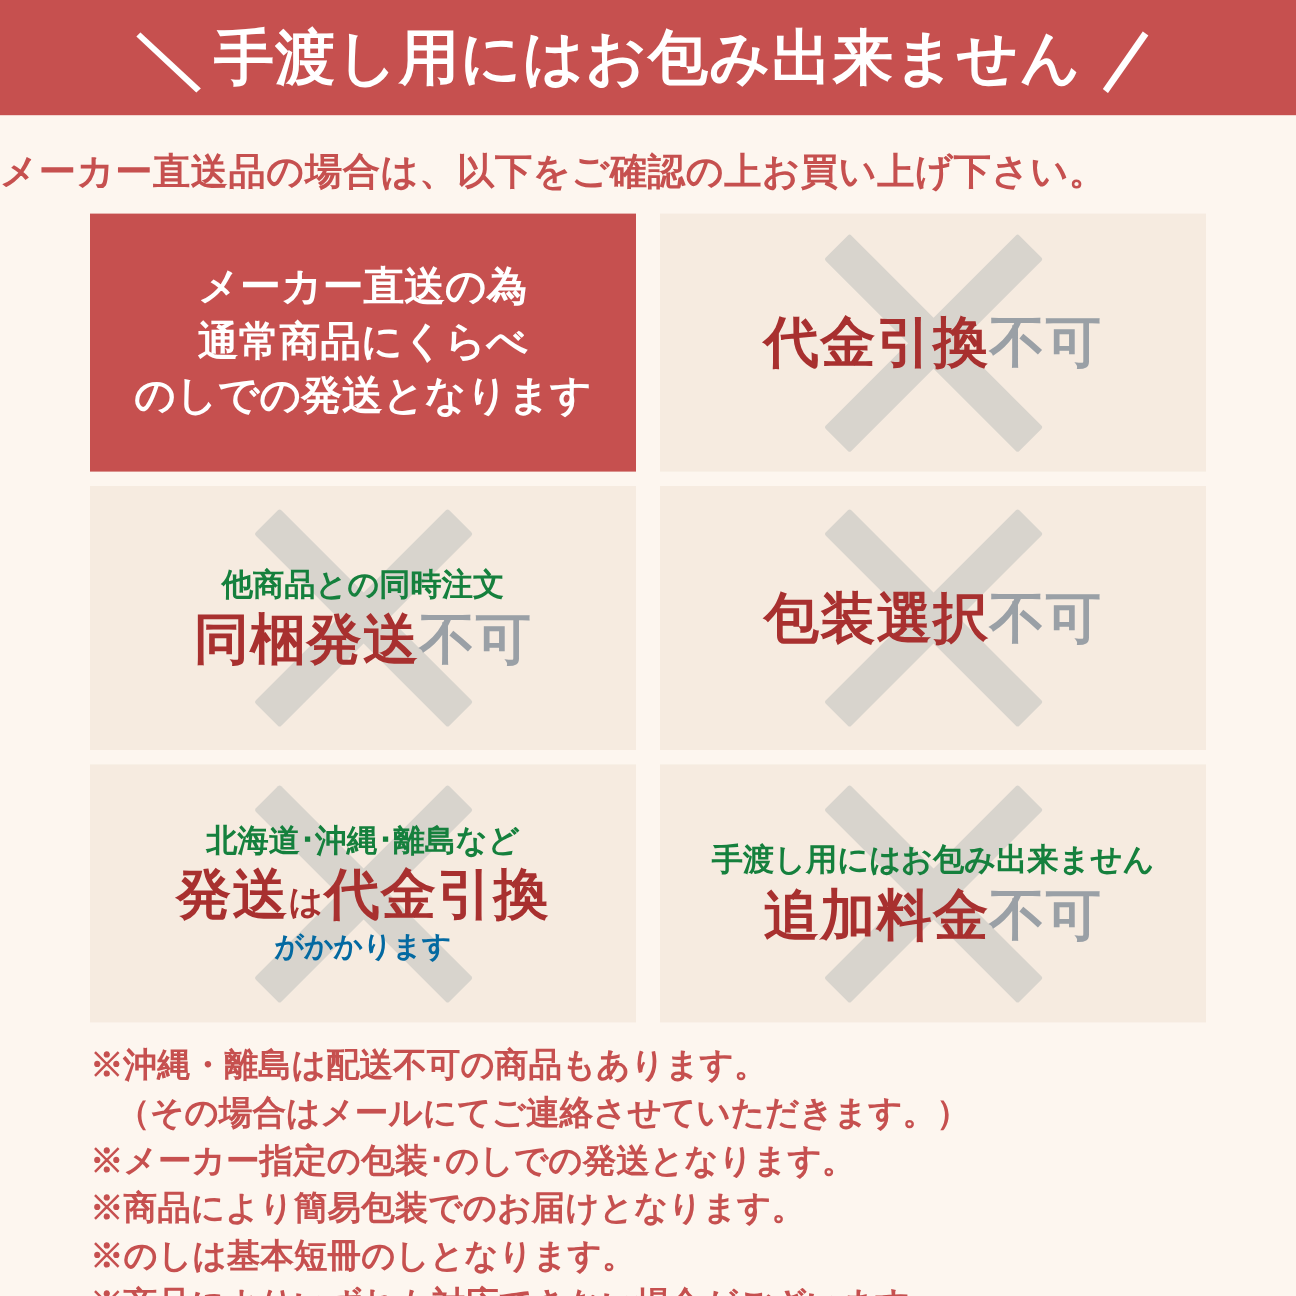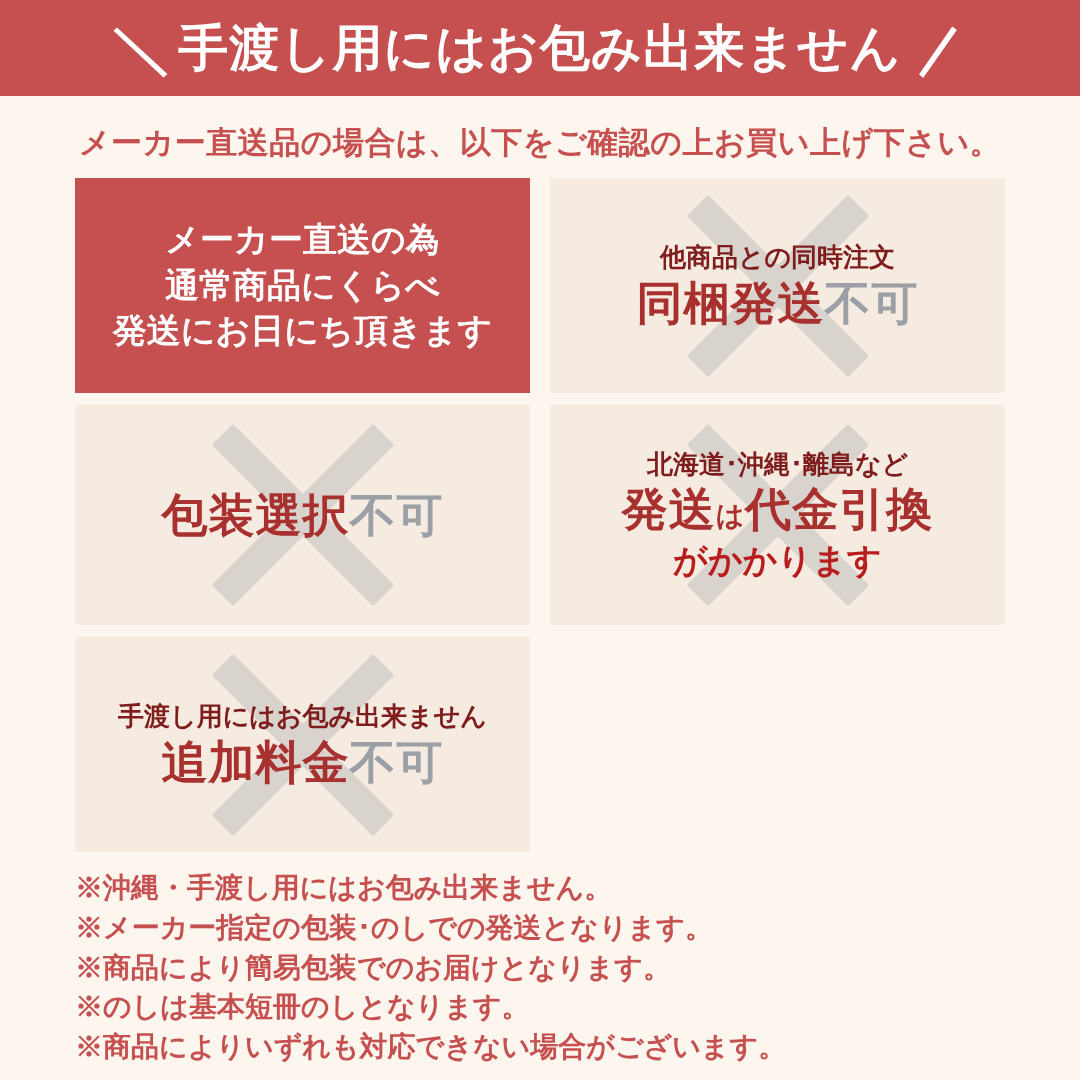--- a/index.html
+++ b/index.html
@@ -45,21 +45,20 @@
     font-weight: bold;
     line-height: 1;
     display: inline-block;
   }
   .slash.left  { transform: skewX(12deg); margin-right: 10px; }
   .slash.right { transform: skewX(12deg); margin-left: 10px; }
 
   
   .subheading {
     margin: 26px 0 14px 0;
-    text-align: center;
     color: #c6504f;
     font-size: 31px;
     font-weight: bold;
     letter-spacing: 0.5px;
   }
 
   
   .grid {
     margin: 0 auto;
     width: 930px;
@@ -106,41 +105,41 @@
   .xmark span.b { transform: translate(-50%,-50%) rotate(-45deg); }
 
   .cell .txt {
     position: relative;
     z-index: 2;
     line-height: 1.3;
   }
 
   .small-line {
     font-size: 26px;
-    color: #7f1d1d;
+    color: #15803d;
     font-weight: bold;
     margin-bottom: 2px;
   }
   .big-line {
     font-size: 46px;
     font-weight: bold;
     color: #a8302f;
     letter-spacing: 1px;
     line-height: 1.15;
   }
   .big-line .muted {
     color: #9aa0a6;
   }
   .big-line .tiny {
     font-size: 28px;
     color: #a8302f;
   }
   .tail-line {
-    font-size: 34px;
-    color: #b91c1c;
+    font-size: 24px;
+    color: #0369a1;
     font-weight: bold;
     margin-top: 2px;
   }
   .white-line {
     color: #ffffff;
     font-size: 34px;
     font-weight: bold;
     line-height: 1.35;
   }
 
@@ -172,24 +171,35 @@
   </div>
 
   <div class="subheading">メーカー直送品の場合は、以下をご確認の上お買い上げ下さい。</div>
 
   <div class="grid">
 
     <div class="cell filled">
       <div class="txt">
         <div class="white-line">メーカー直送の為</div>
         <div class="white-line">通常商品にくらべ</div>
-        <div class="white-line">発送にお日にち頂きます</div>
-      </div>
-    </div>
-
+        <div class="white-line">のしでの発送となります</div>
+      </div>
+    </div>
+
+    <div class="cell">
+      <div class="xmark">
+          <span class="a"></span>
+          <span class="b"></span>
+        </div>
+      <div class="txt">
+        <div class="big-line">
+          <span>代金引換</span><span class="muted">不可</span>
+        </div>
+      </div>
+    </div>
 
     <div class="cell">
       <div class="xmark">
           <span class="a"></span>
           <span class="b"></span>
         </div>
       <div class="txt">
         <div class="small-line">他商品との同時注文</div>
         <div class="big-line">
           <span>同梱発送</span><span class="muted">不可</span>
@@ -232,20 +242,21 @@
         <div class="small-line">手渡し用にはお包み出来ません</div>
         <div class="big-line">
           <span>追加料金</span><span class="muted">不可</span>
         </div>
       </div>
     </div>
 
   </div>
 
   <div class="notes">
-    <div class="note">※沖縄・手渡し用にはお包み出来ません。</div>
+    <div class="note">※沖縄・離島は配送不可の商品もあります。</div>
+    <div class="note indent">（その場合はメールにてご連絡させていただきます。）</div>
     <div class="note">※メーカー指定の包装･のしでの発送となります。</div>
     <div class="note">※商品により簡易包装でのお届けとなります。</div>
     <div class="note">※のしは基本短冊のしとなります。</div>
     <div class="note">※商品によりいずれも対応できない場合がございます。</div>
   </div>
 
 </div>
 
 </body></html>

